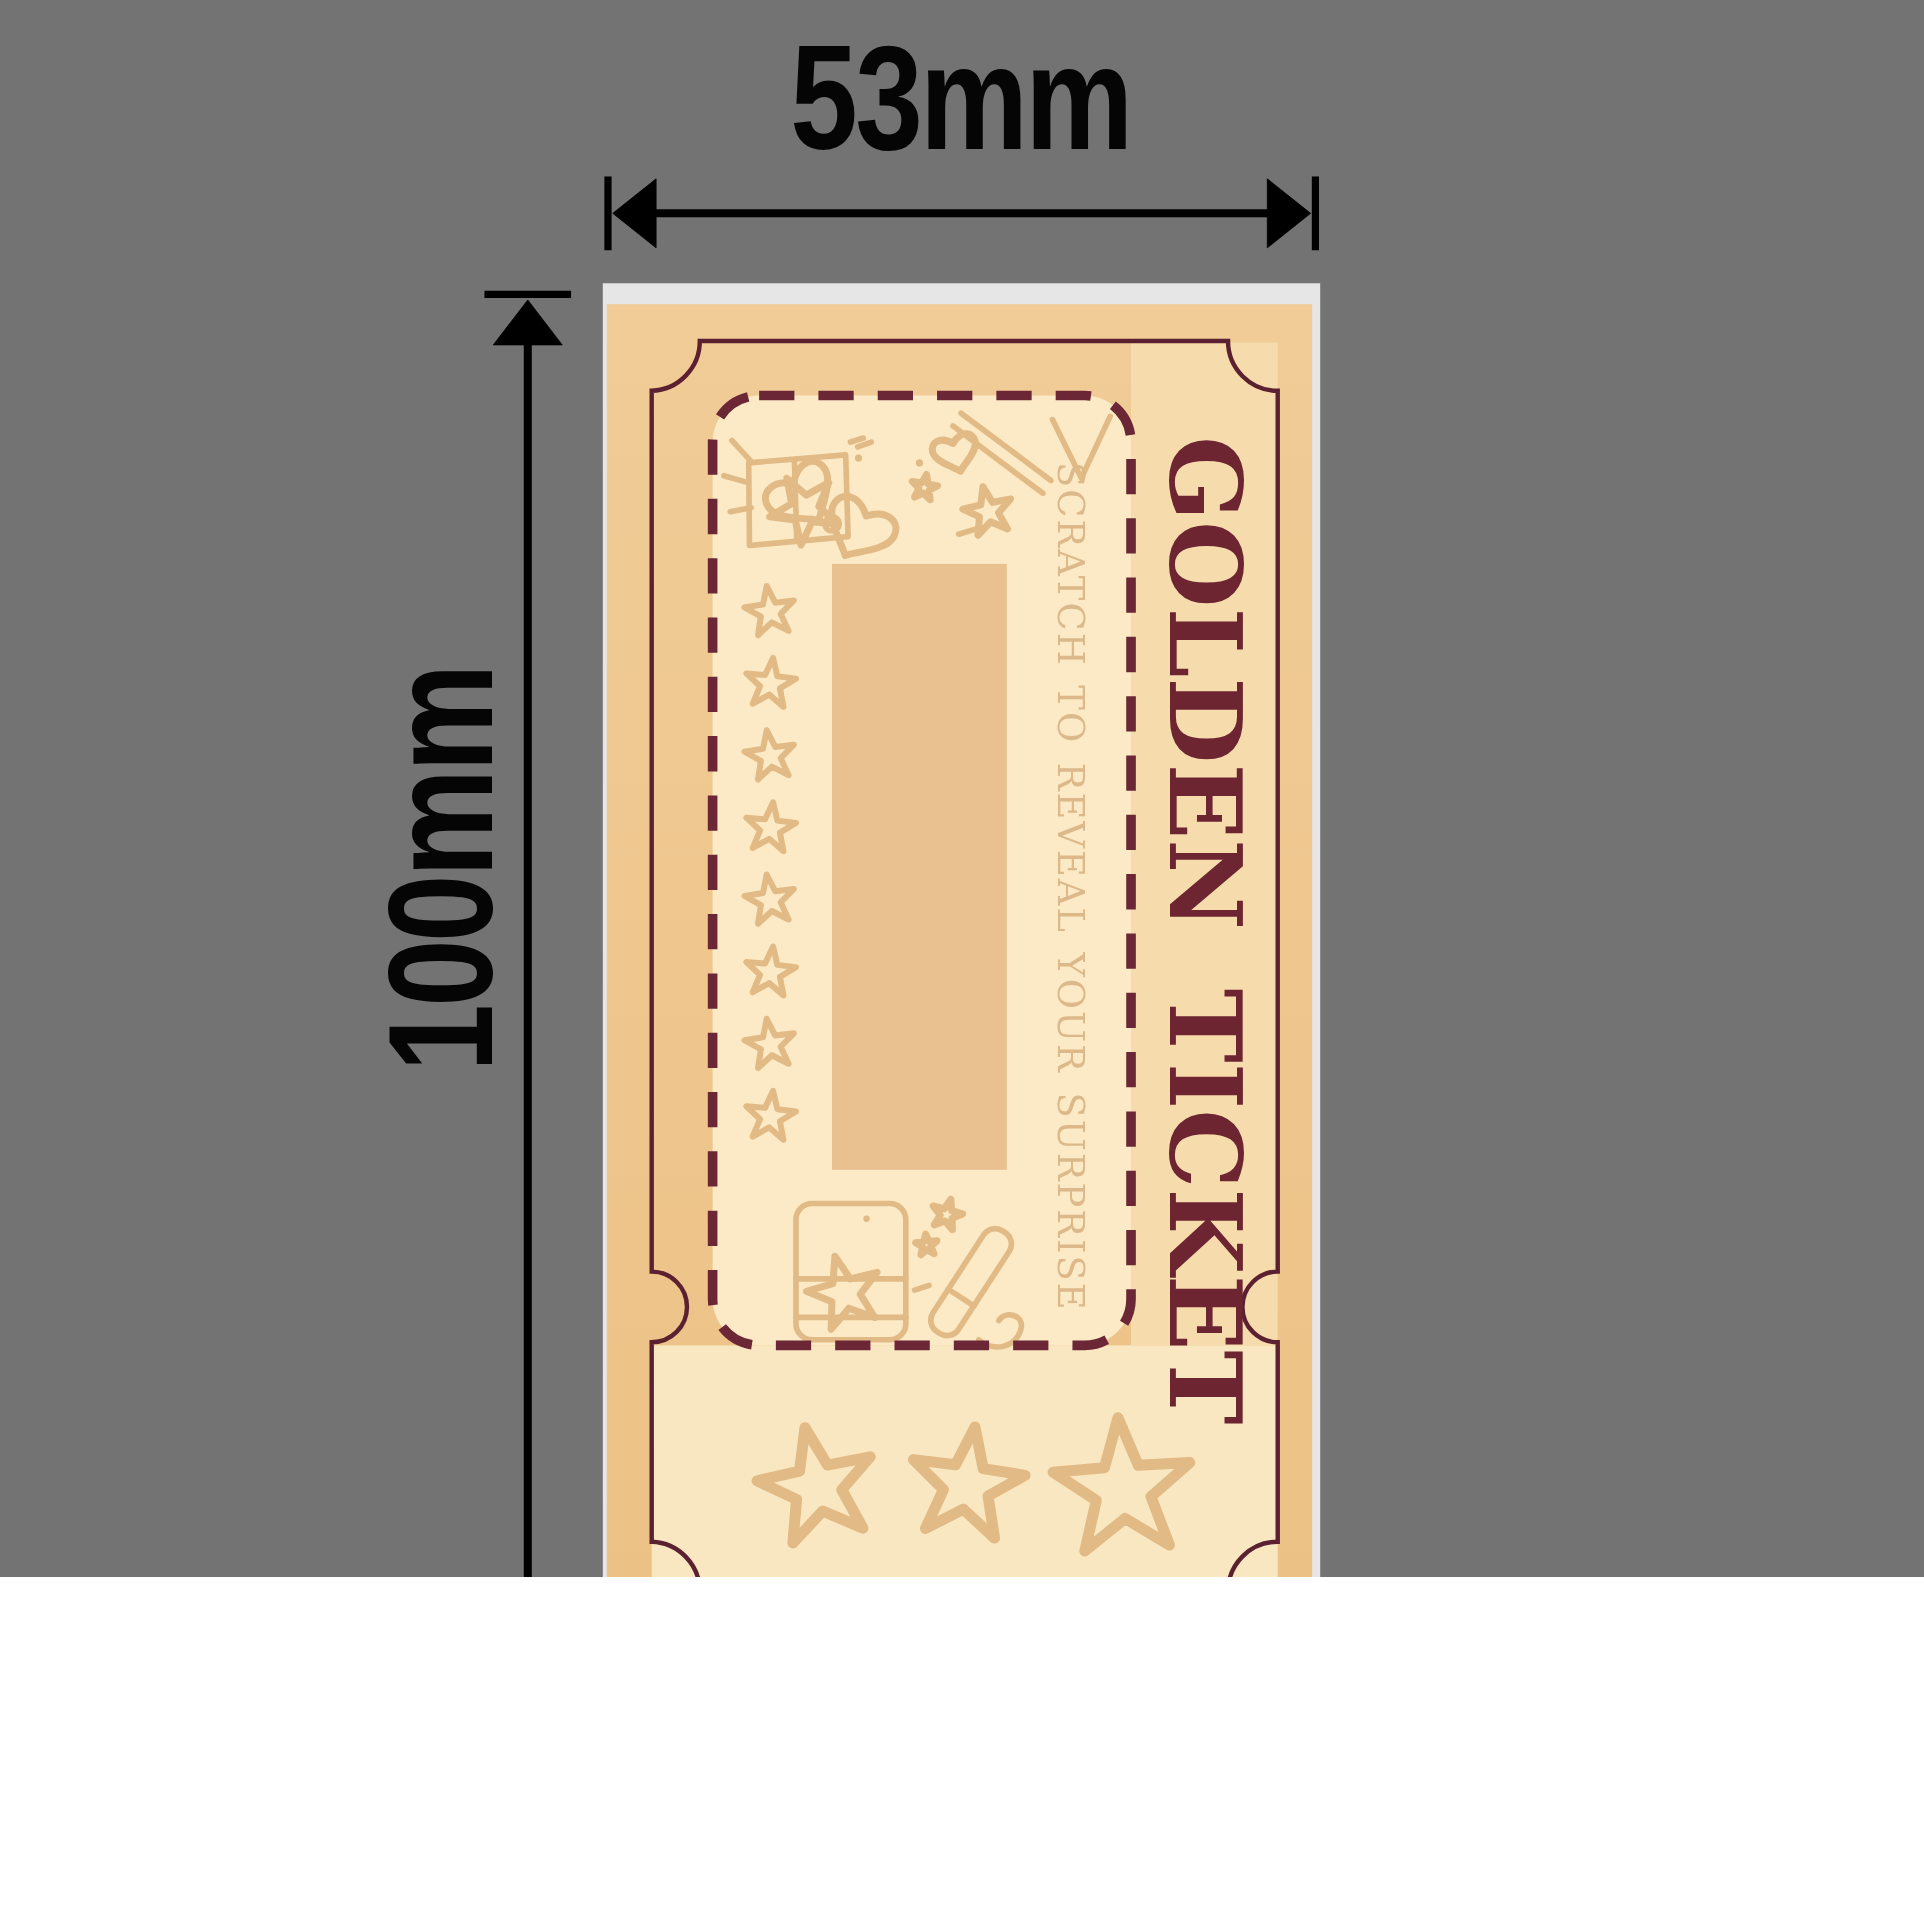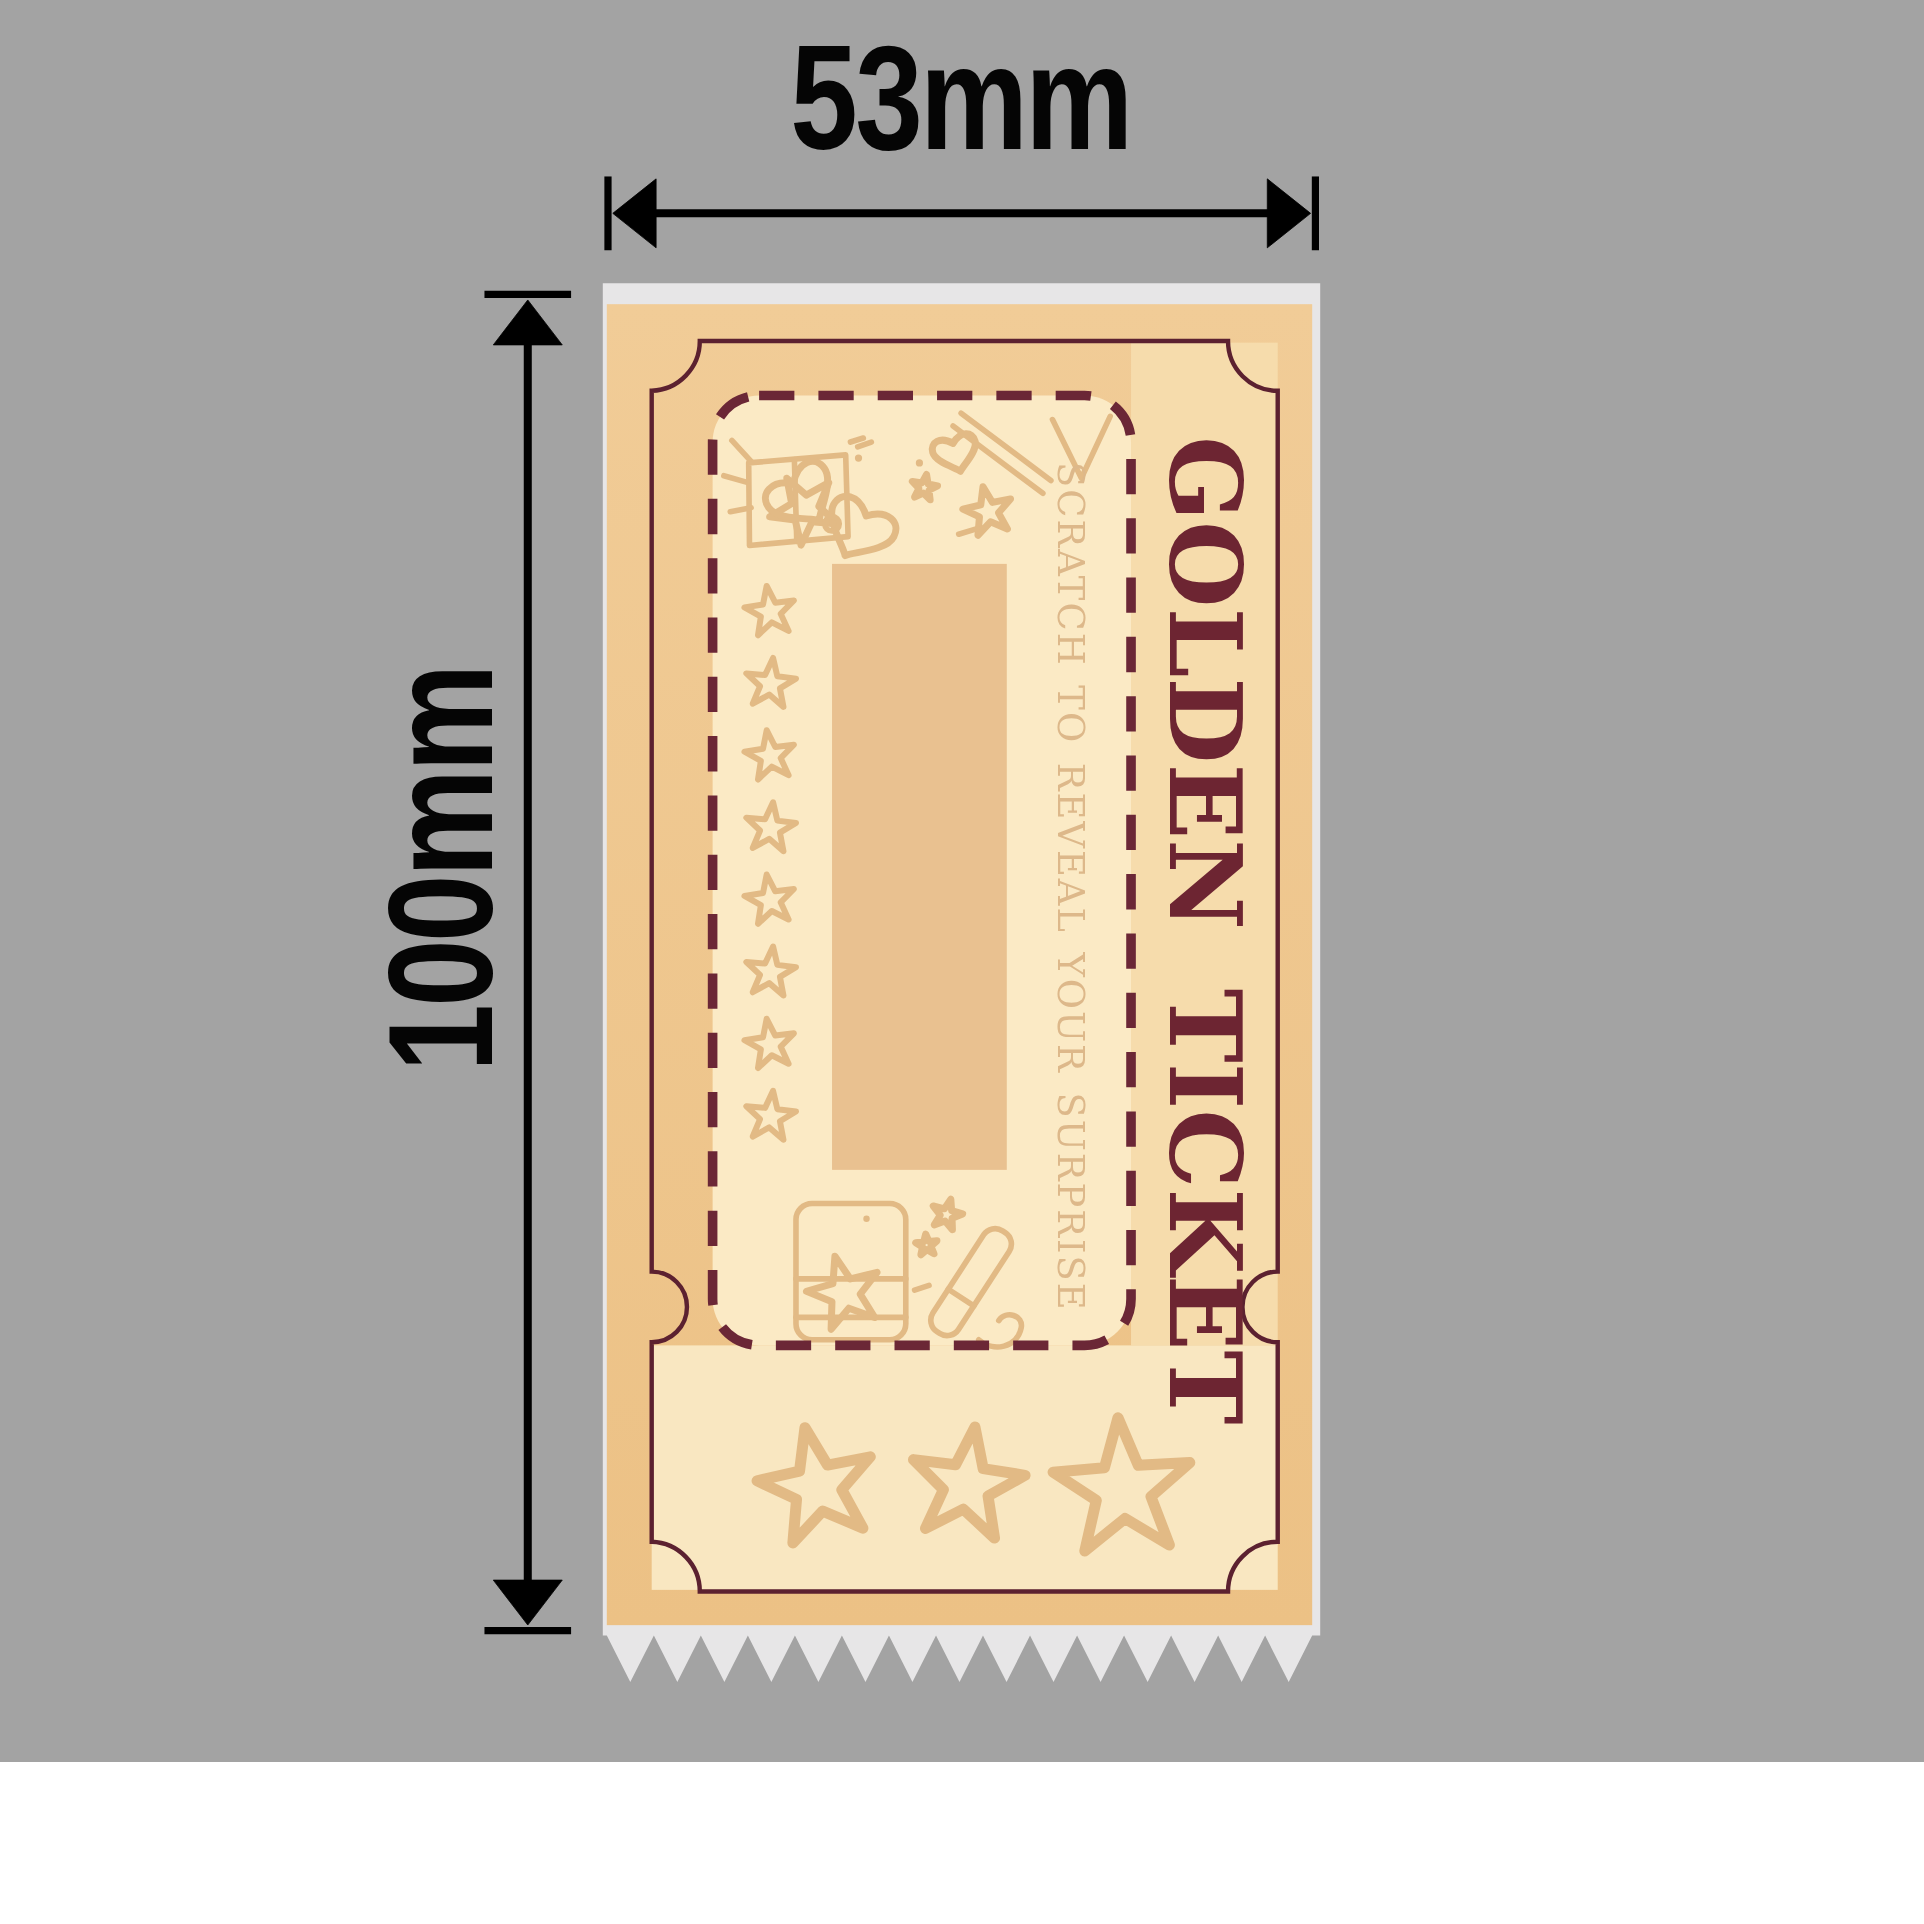--- a/index.html
+++ b/index.html
@@ -1,16 +1,16 @@
 <!DOCTYPE html>
 <html style="font-size:13px"><head>
 <meta charset="utf-8">
 <style>
   html,body{margin:0;padding:0;background:#ffffff;}
-  .canvas{position:relative;width:1925px;height:1762px;background:#a3a3a3;overflow:hidden;
+  .canvas{position:relative;width:1925px;height:1577px;background:#737373;overflow:hidden;
           font-family:"Liberation Sans",sans-serif;}
   .dim-label{position:absolute;color:#050505;font-weight:700;font-size:148px;line-height:1;
              letter-spacing:-3.2px;text-align:center;white-space:nowrap;}
   #w-label{left:720px;top:24px;width:481px;transform:scaleX(0.82);}
   #h-label{left:201px;top:800px;width:481px;height:149px;transform:rotate(-90deg) scaleX(0.82);}
   .dim-svg{position:absolute;left:0;top:0;}
   .ticket-svg{position:absolute;left:602px;top:283px;}
   .title-text{font-family:"DejaVu Serif",serif;font-weight:bold;font-size:124px;
               letter-spacing:0px;word-spacing:30px;fill:#6d2532;}
   .scratch-text{font-family:"DejaVu Serif",serif;font-size:46px;letter-spacing:2.5px;

